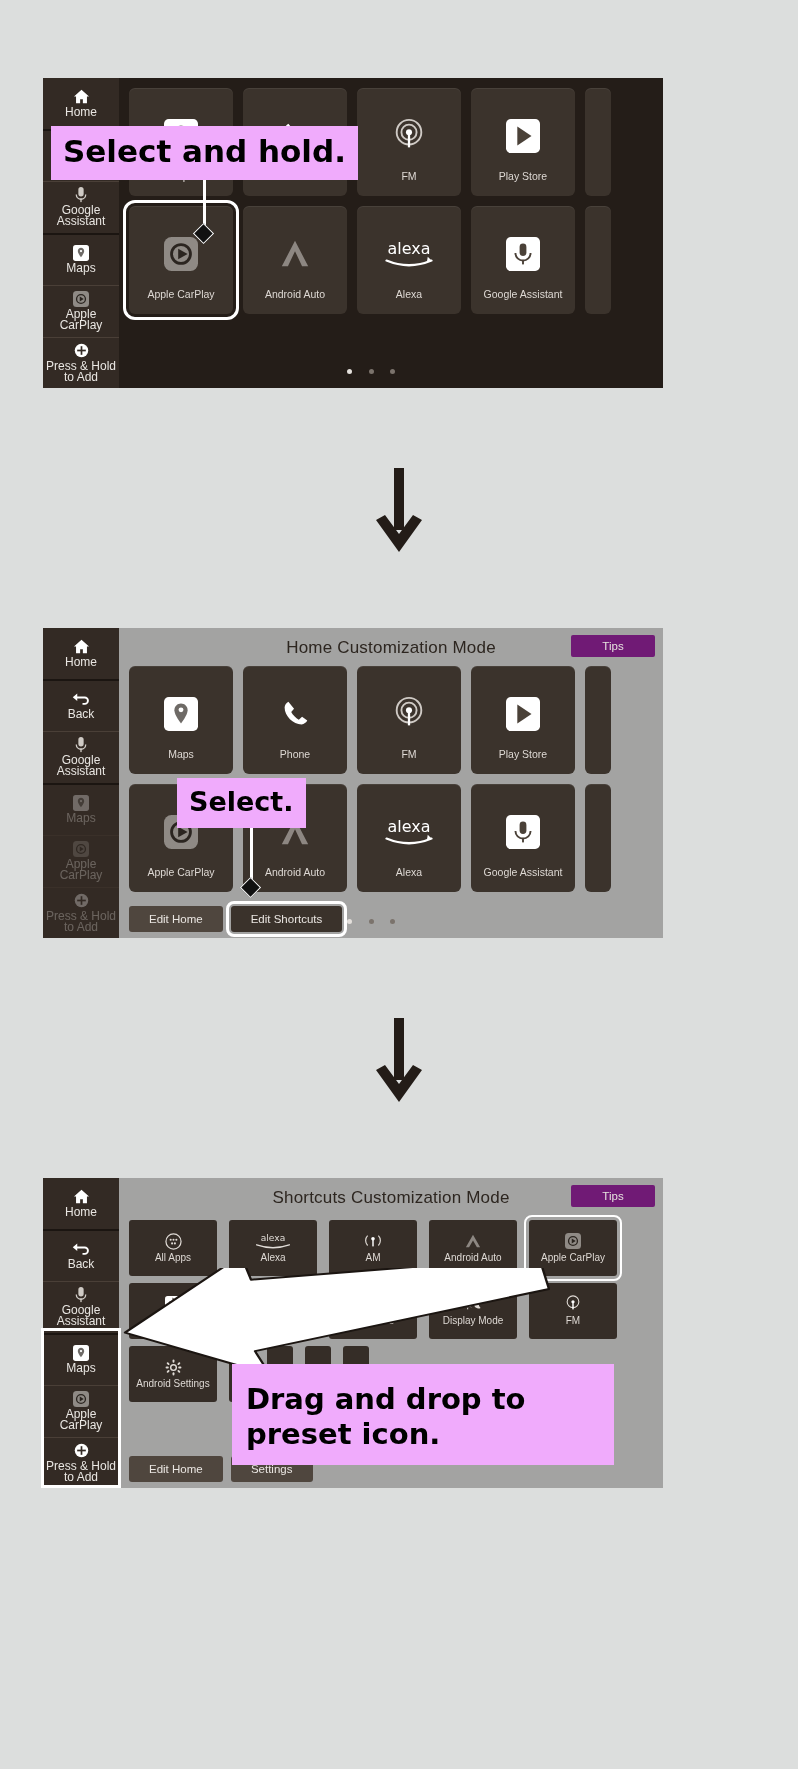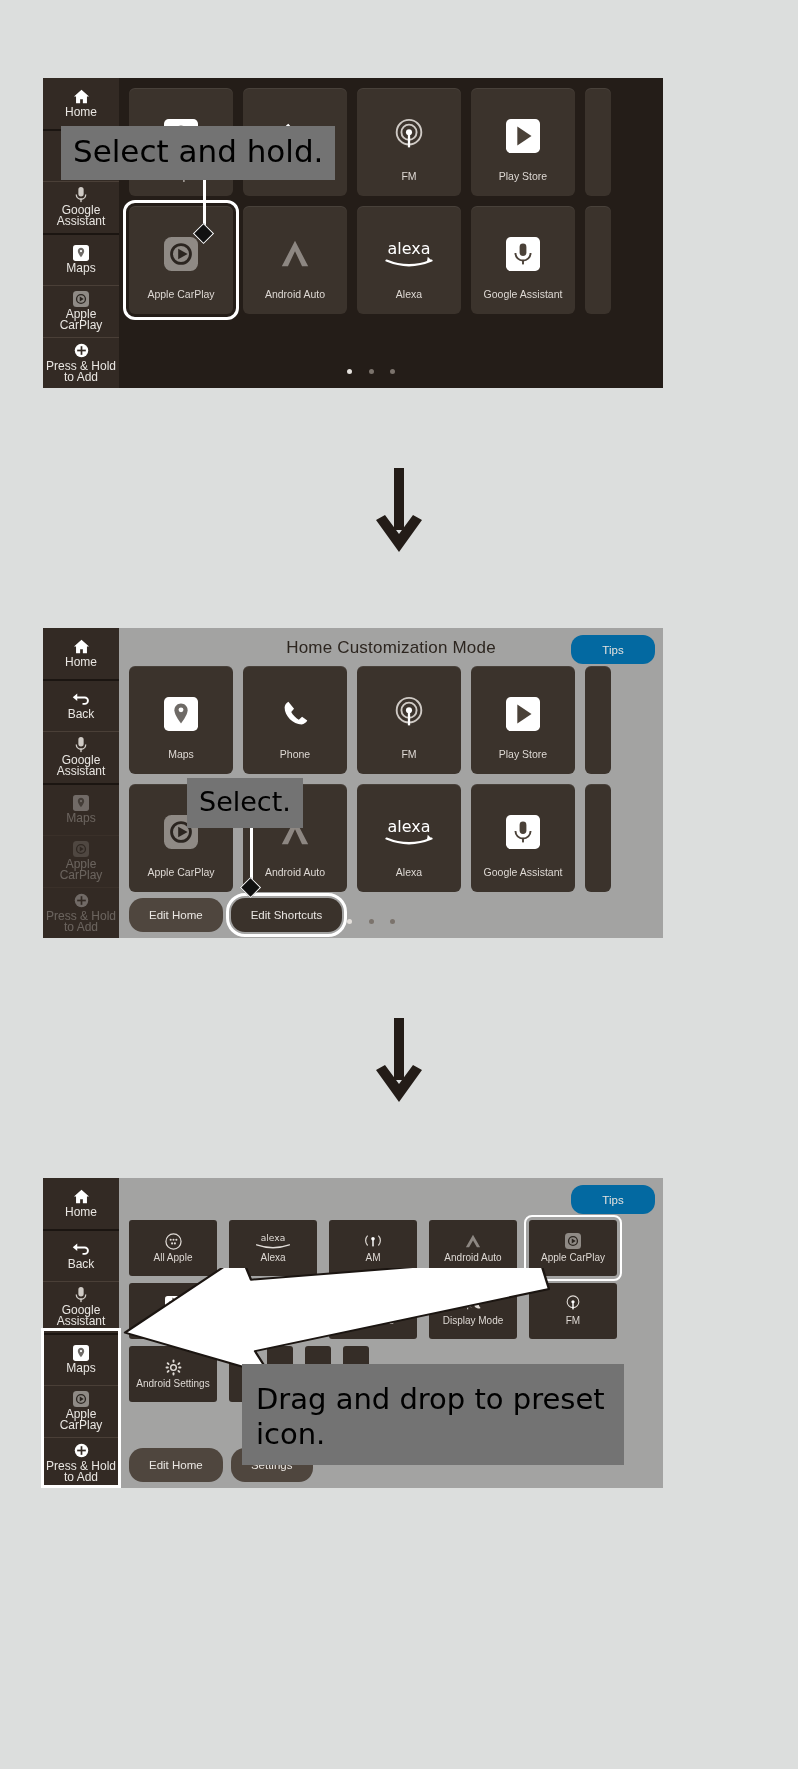--- a/index.html
+++ b/index.html
@@ -35,22 +35,22 @@
   
   .pane{ position:absolute; left:76px; top:0; right:0; height:100%; }
   .s1 .pane{ background:#241d18; }
   .s2 .pane, .s3 .pane{ background:#a3a3a2; }
 
   .mode-title{
     position:absolute; top:10px; left:0; right:0; text-align:center;
     font-size:17px; color:#2d2620; letter-spacing:.2px;
   }
   .tips-btn{
-    position:absolute; right:8px; top:7px; width:84px; height:29px;
-    background:#0369a1; border-radius:12px; color:#e6e3df; font-size:11.5px;
+    position:absolute; right:8px; top:7px; width:84px; height:22px;
+    background:#701a75; border-radius:2px; color:#e6e3df; font-size:11.5px;
     display:flex; align-items:center; justify-content:center;
   }
 
   
   .appgrid{ position:absolute; left:10px; right:0; display:flex; gap:10px; }
   .tile{
     width:104px; height:108px; background:#3b332c; border-radius:6px;
     display:flex; flex-direction:column; align-items:center; justify-content:center;
     color:#ded9d4; font-size:10.5px; position:relative; flex:none;
     box-shadow:inset 0 1px 0 rgba(255,255,255,.07);
@@ -61,45 +61,45 @@
   .tile.sel{ outline:3px solid #ffffff; outline-offset:3px; z-index:5; }
 
   .dots{ position:absolute; left:0; right:40px; bottom:10px; text-align:center; }
   .dot{ display:inline-block; width:5px; height:5px; border-radius:50%;
         background:#7b736c; margin:0 6px; }
   .dot.on{ background:#e4e0dc; }
 
   
   .bottombar{ position:absolute; left:10px; bottom:6px; display:flex; gap:8px; align-items:center; }
   .bbtn{
-    min-width:82px; height:34px; padding:0 20px; background:#4f463e; color:#eae6e2;
-    border-radius:14px; font-size:11.5px; display:flex; align-items:center;
+    min-width:82px; height:26px; padding:0 20px; background:#4f463e; color:#eae6e2;
+    border-radius:3px; font-size:11.5px; display:flex; align-items:center;
     justify-content:center; text-align:center; line-height:12px;
   }
   .bbtn.two{ line-height:12px;text-align:right; }
   .bbtn.sel{ outline:3px solid #ffffff; outline-offset:2px; background:#3a322b; z-index:6; }
 
   
   .scgrid{ position:absolute; left:10px; right:4px; top:42px; }
   .screw{ display:flex; gap:12px; margin-bottom:7px; }
   .sc{
     width:88px; height:56px; background:#352d27; border-radius:3px;
     display:flex; flex-direction:column; align-items:center; justify-content:center;
     color:#ded9d4; font-size:10px; line-height:11px; text-align:center; flex:none;
     position:relative;
   }
   .sc .sglyph{ margin-bottom:3px; height:16px; display:flex; align-items:center; }
   .sc.cut{ width:26px; }
   .sc.hl{ outline:2.5px solid #ffffff; outline-offset:3px; z-index:6; }
 
   
   .callout{
-    position:absolute; background:#737373; color:#000;
+    position:absolute; background:#f0abfc; color:#000;
     font-size:31px; line-height:1; padding:10px 12px 13px; white-space:nowrap;
-    z-index:30; font-family:"DejaVu Sans", sans-serif; font-weight:400;margin-left:10px;
+    z-index:30; font-family:"DejaVu Sans", sans-serif; font-weight:700;
   }
   .callout.small{ font-size:27px; }
   .callout.two{ font-size:29px; white-space:normal; line-height:1.22; padding:18px 14px 12px; }
 
   .leader{ position:absolute; background:#ffffff; width:3px; z-index:25; }
   .diamond{
     position:absolute; width:15px; height:15px; background:#111;
     transform:rotate(45deg); z-index:26; border:1px solid #fff;
   }
 
@@ -509,36 +509,37 @@
               <circle cx="8" cy="8" r="7.2" fill="#fff"></circle>
               <rect x="7.1" y="3.4" width="1.8" height="9.2" fill="#332a24"></rect>
               <rect x="3.4" y="7.1" width="9.2" height="1.8" fill="#332a24"></rect>
             </svg>
         </span>
         <span>Press &amp; Hold to Add</span>
       </div>
     </div>
 
     <div class="pane">
+      <div class="mode-title">Shortcuts Customization Mode</div>
       <div class="tips-btn">Tips</div>
 
       <div class="scgrid">
         <div class="screw">
           <div class="sc">
             <span class="sglyph">
               <svg width="17" height="17" viewBox="0 0 18 18">
                   <circle cx="9" cy="9" r="8" fill="none" stroke="#e0dbd6" stroke-width="1.3"></circle>
                   <circle cx="6" cy="7.2" r="1.1" fill="#e0dbd6"></circle>
                   <circle cx="9" cy="7.2" r="1.1" fill="#e0dbd6"></circle>
                   <circle cx="12" cy="7.2" r="1.1" fill="#e0dbd6"></circle>
                   <circle cx="7.5" cy="11" r="1.1" fill="#e0dbd6"></circle>
                   <circle cx="10.5" cy="11" r="1.1" fill="#e0dbd6"></circle>
                 </svg>
             </span>
-            <span>All Apple</span>
+            <span>All Apps</span>
           </div>
           <div class="sc">
             <span class="sglyph">
               <svg width="44" height="18" viewBox="0 0 46 18">
                   <text x="23" y="9" font-family="DejaVu Sans, sans-serif" font-size="9.5" fill="#e0dbd6" text-anchor="middle">alexa</text>
                   <path d="M6 13q17 6 34 0" stroke="#e0dbd6" stroke-width="1.5" fill="none" stroke-linecap="round"></path>
                 </svg>
             </span>
             <span>Alexa</span>
           </div>

